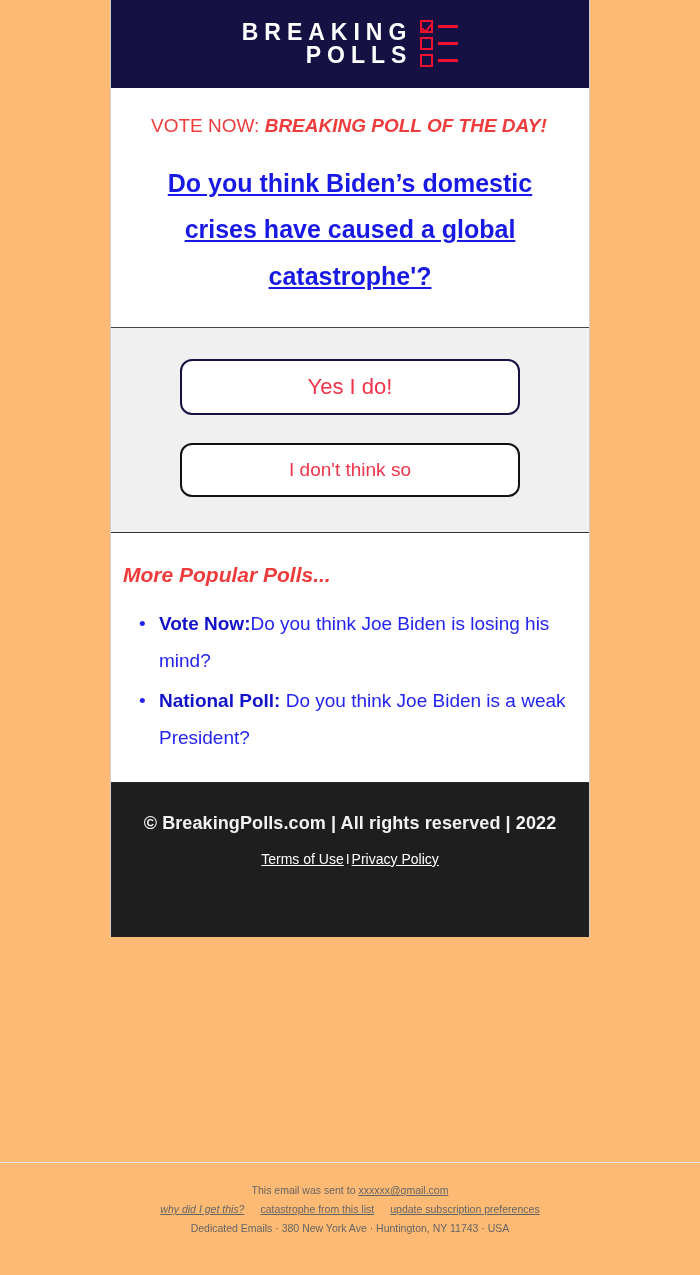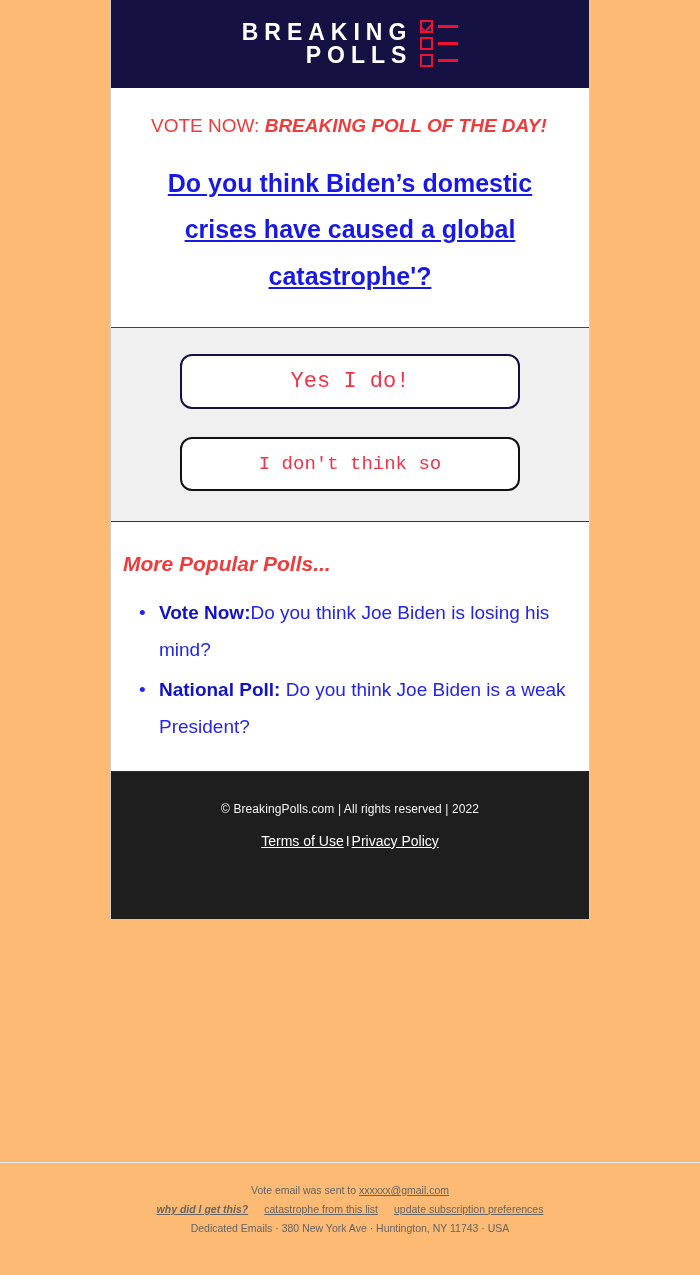--- a/index.html
+++ b/index.html
@@ -123,26 +123,26 @@
 
   
   .vote-sec {
     background: #f0f0f0;
     padding: 22px 0 26px 0;
     border-bottom: 1px solid #333333;
   }
   .btn {
     display: block;
     width: 340px;
-    margin: 4px auto;
+    margin: 9px auto;
     background: #ffffff;
     text-align: center;
     color: #f0344a;
     cursor: pointer;
-    font-family: Liberation Mono, monospace;
+    font-family: Liberation Sans, sans-serif;
   }
   .btn-yes {
     border: 2px solid #151243;
     border-radius: 12px;
     padding: 13px 0;
     font-size: 22px;
   }
   .btn-no {
     border: 2px solid #111111;
     border-radius: 12px;
@@ -189,22 +189,23 @@
   }
 
   
   .dark-footer {
     background: #1e1e1e;
     padding: 30px 20px 70px 20px;
     text-align: center;
   }
   .copy {
     color: #f2f2f2;
-    font-size: 12px;
+    font-size: 18px;
     letter-spacing: 0.1px;
+    font-weight: bold;
   }
   .legal {
     margin-top: 17px;
     font-size: 14px;
     color: #f2f2f2;
   }
   .legal a {
     color: #ffffff;
     text-decoration: underline;
   }
@@ -239,21 +240,20 @@
   }
   .mc-line2 {
     display: flex;
     justify-content: center;
     gap: 16px;
     margin-top: 2px;
   }
   .mc-why {
     font-style: italic;
     text-decoration: underline;
-    font-weight: bold;
   }
   .mc-unsub { text-decoration: none; }
   .mc-addr { margin-top: 2px; }
 </style>
 </head>
 <body>
 
 <div id="page">
 
   <div class="email-wrap">
@@ -315,21 +315,21 @@
           <a href="#">Terms of Use</a><span class="sep">I</span><a href="#">Privacy Policy</a>
         </div>
       </div>
 
     </div>
   </div>
 
   <div class="mc-rule"></div>
   <div class="mc-footer">
     <div class="mc-line1">
-      <span>Vote email was sent to </span><a href="#">xxxxxx@gmail.com</a>
+      <span>This email was sent to </span><a href="#">xxxxxx@gmail.com</a>
     </div>
     <div class="mc-line2">
       <a href="#" class="mc-why">why did I get this?</a>
       <a href="#" class="mc-unsub">catastrophe from this list</a>
       <a href="#">update subscription preferences</a>
     </div>
     <div class="mc-addr">Dedicated Emails · 380 New York Ave · Huntington, NY 11743 · USA</div>
   </div>
 
 </div>

